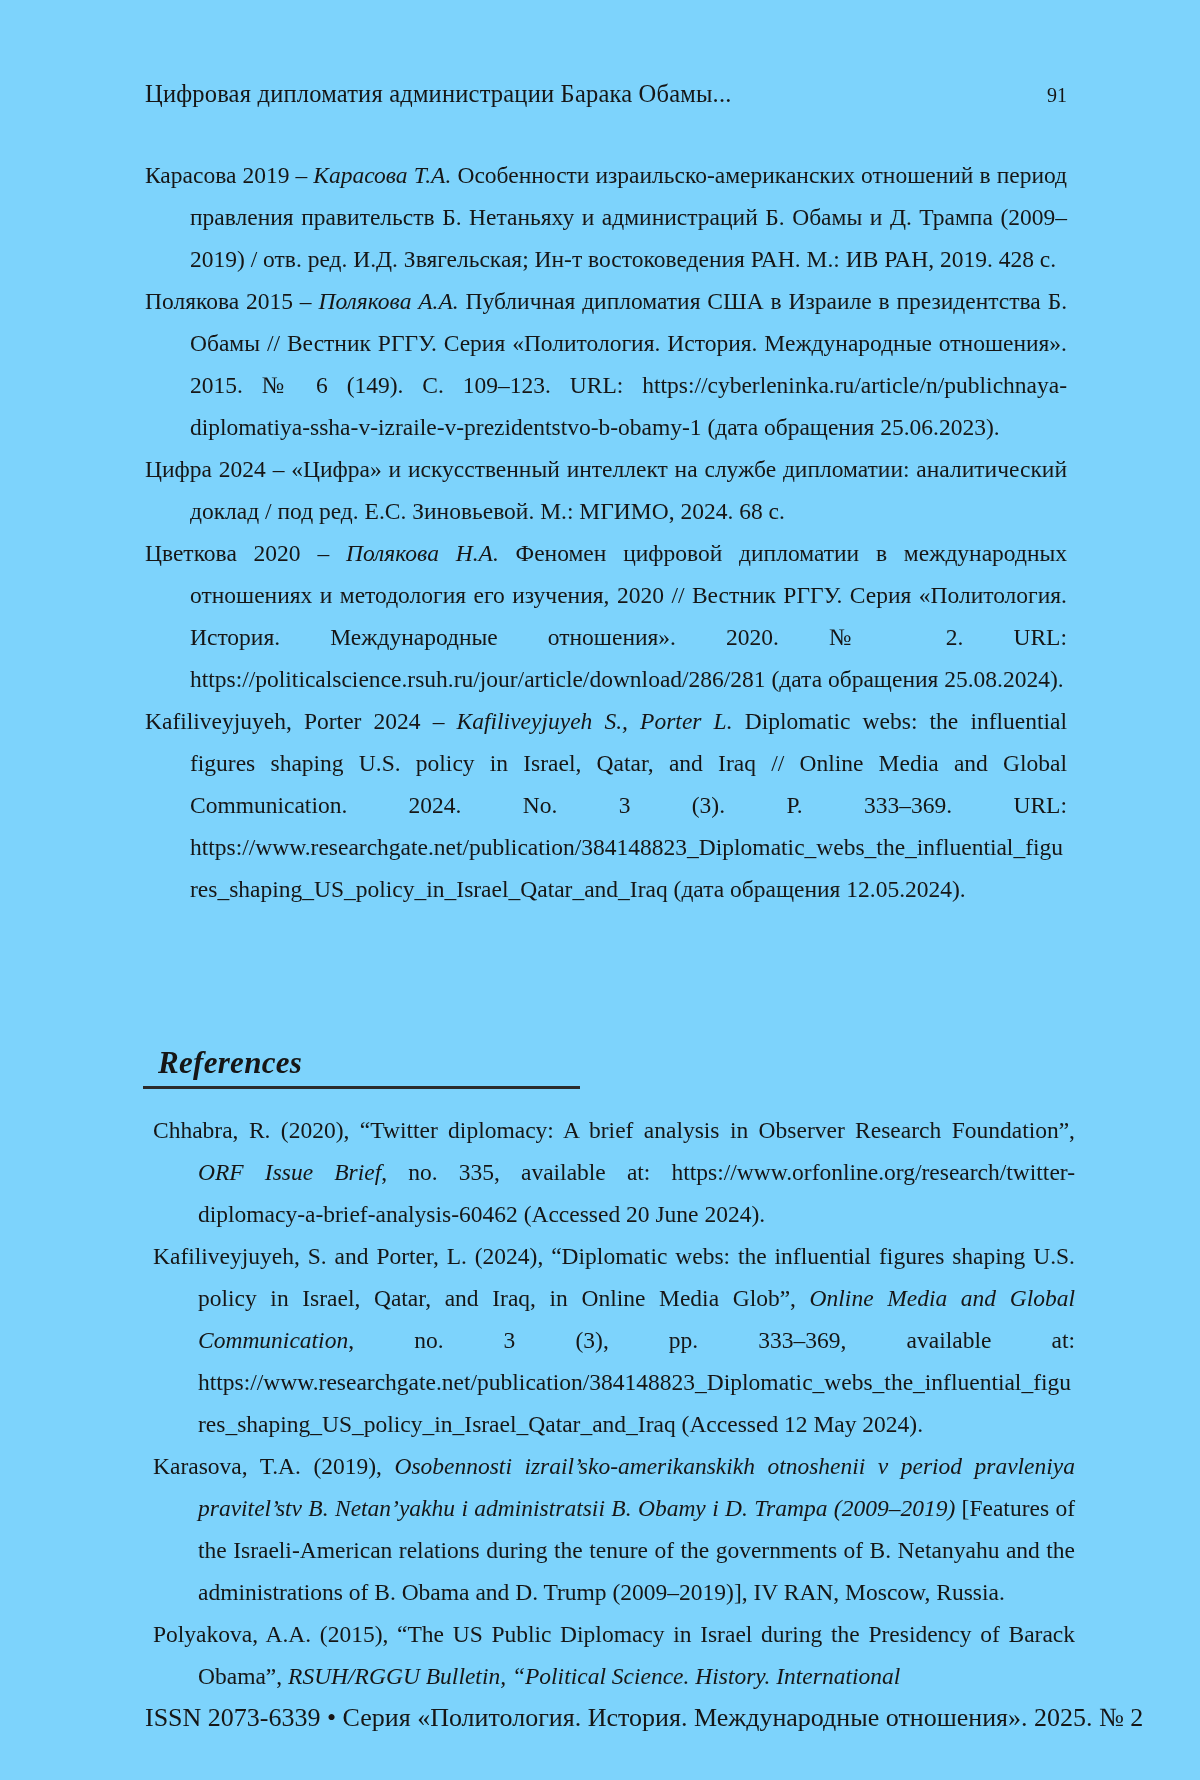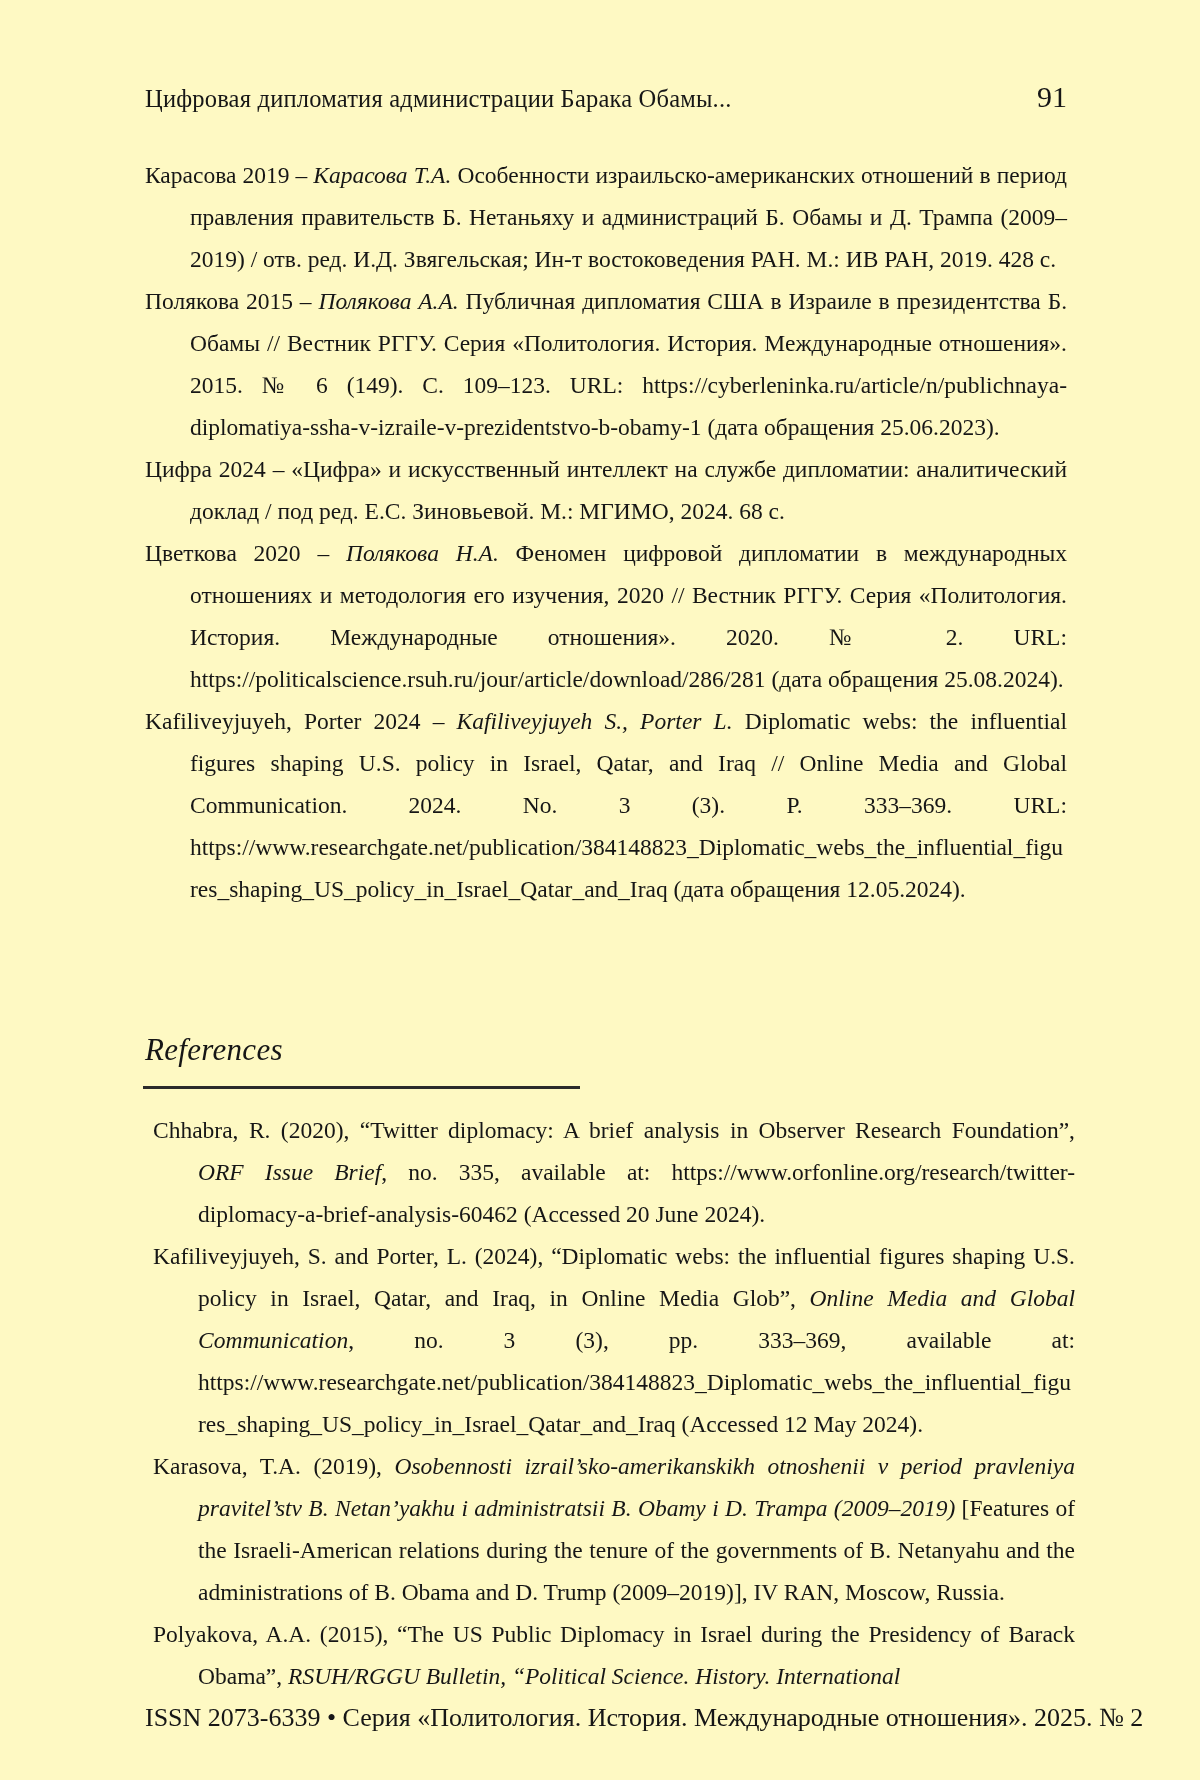--- a/index.html
+++ b/index.html
@@ -10,38 +10,38 @@
   body {
     width: 1200px;
     height: 1780px;
     font-family: "Liberation Serif", "DejaVu Serif", serif;
     color: #161616;
   }
   .page {
     position: relative;
     width: 1200px;
     height: 1780px;
-    background: #fef9c3;
+    background: #7dd3fc;
     overflow: hidden;
   }
   .running-head {
     position: absolute;
     left: 145px;
     width: 922px;
     top: 80px;
     display: flex;
     justify-content: space-between;
     align-items: baseline;
   }
   .running-title {
     font-size: 24.5px;
     letter-spacing: 0.2px;
   }
   .pagenum {
-    font-size: 30px;
+    font-size: 20px;
   }
   .bib-block {
     position: absolute;
     left: 145px;
     width: 922px;
   }
   #bib-ru { top: 154px; }
   #refs-en { top: 1109px; margin-left: 8px; }
   .entry {
     margin: 0;
@@ -50,23 +50,23 @@
     text-align: justify;
     padding-left: 45px;
     text-indent: -45px;
     overflow-wrap: break-word;
     word-break: break-word;
   }
   .refs-heading {
     position: absolute;
     left: 145px;
     top: 1032px;
-    margin: 0;
+    margin: 13px;
     font-size: 31px;
-    font-weight: normal;
+    font-weight: bold;
     font-style: italic;
     letter-spacing: 0.3px;
   }
   .refs-rule {
     position: absolute;
     left: 143px;
     top: 1086px;
     width: 437px;
     height: 3px;
     background: #2b2b2b;

